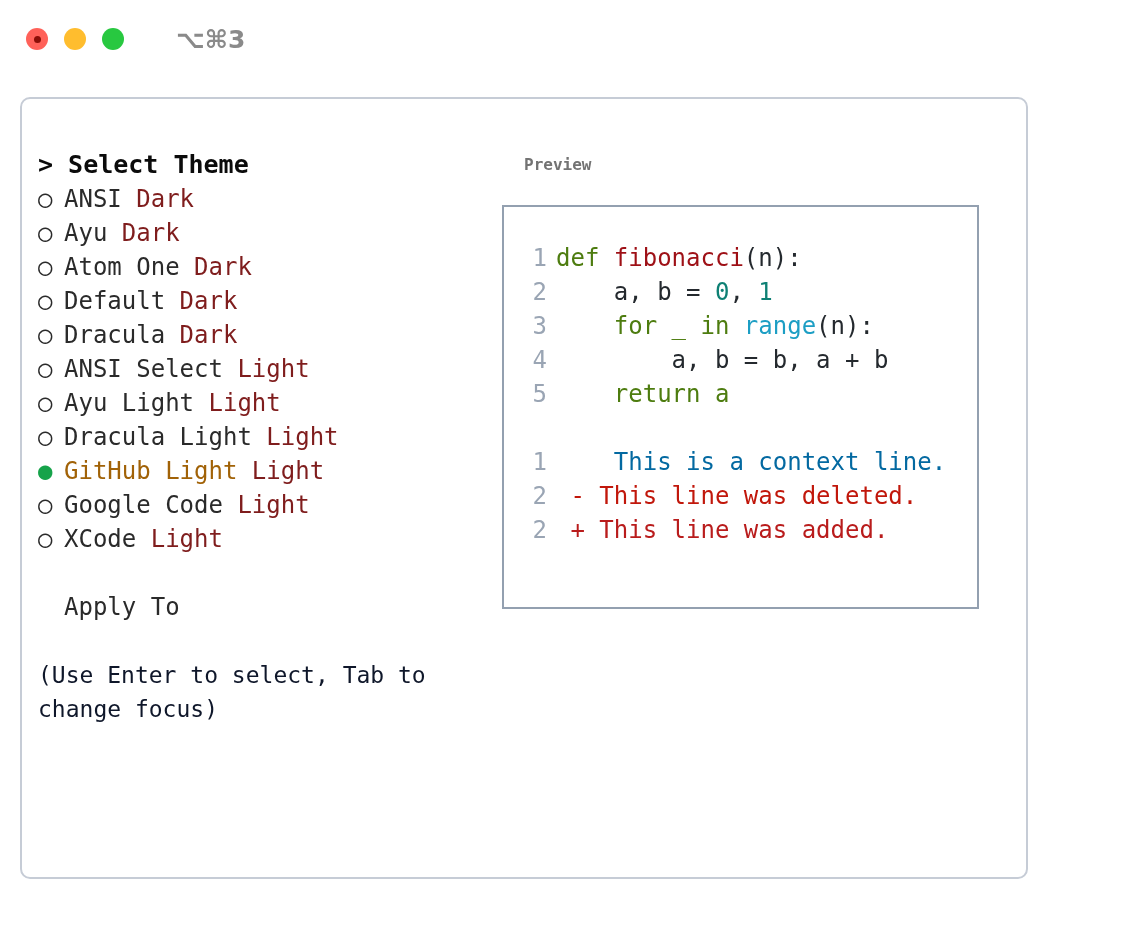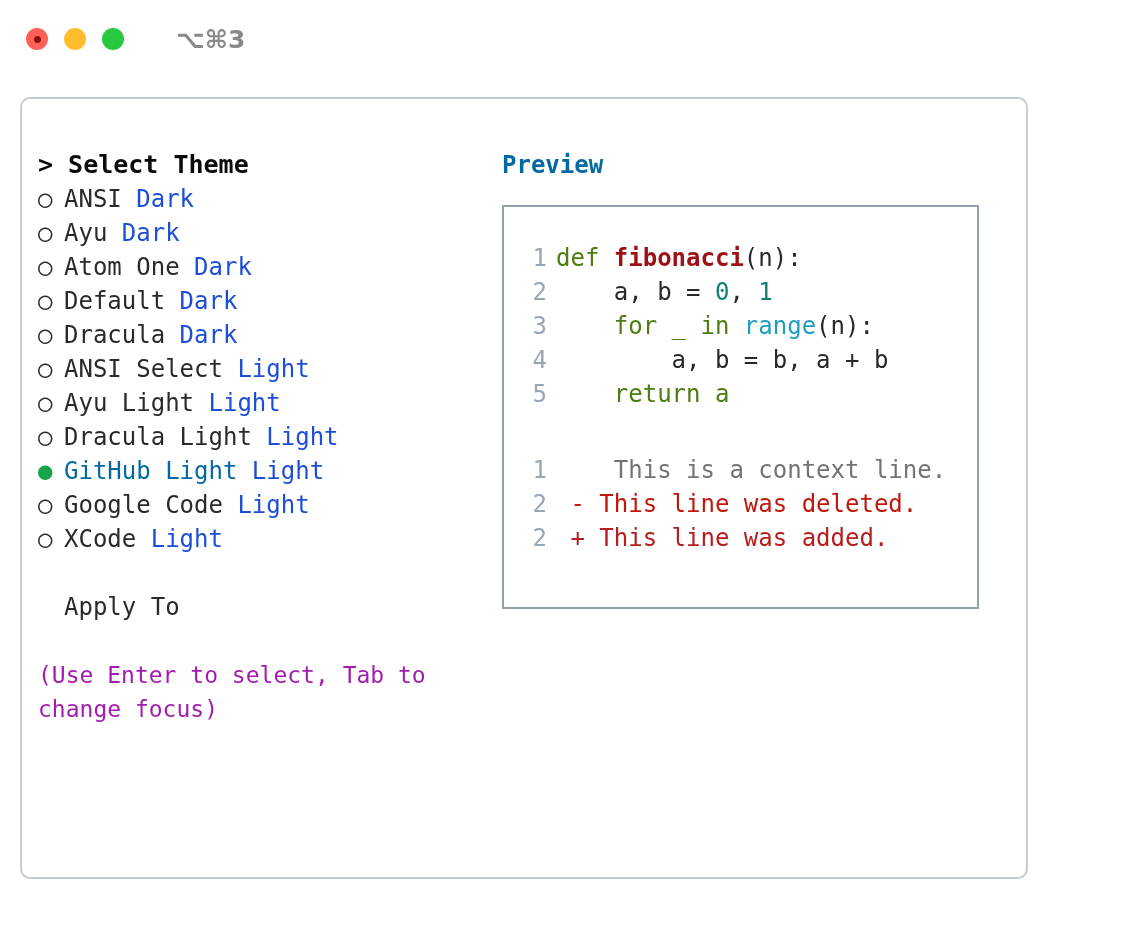--- a/index.html
+++ b/index.html
@@ -105,61 +105,62 @@
     color: #2a2a2a;
     white-space: pre;
     display: block;
   }
   .opt .marker {
     display: inline-block;
     width: 26px;
     color: #2a2a2a;
   }
   .opt.selected .marker { color: #16a34a; }
-  .opt.selected .label  { color: #0369a1; }
+  .opt.selected .label  { color: #a16207; }
   .opt .label { color: #2a2a2a; margin-top: 47px; }
   .opt .tag {
-    color: #1d4ed8;
+    color: #7f1d1d;
   }
 
   .apply-head {
     font-size: 24px;
     line-height: 34px;
     color: #2a2a2a;
     white-space: pre;
     display: block;
     margin-top: 34px;
   }
   .apply-head .marker {
     display: inline-block;
     width: 26px;
     color: transparent;
   }
 
   .hint {
     margin-top: 34px;
     font-size: 23px;
     line-height: 34px;
-    color: #a21caf;
+    color: #0f172a;
     width: 420px;
     white-space: pre-wrap;
   }
 
   
   .right-col {
     position: absolute;
     left: 480px;
     top: 49px;
     width: 500px;
   }
   .preview-title {
-    font-size: 24px;
+    font-size: 16px;
     font-weight: 700;
-    color: #0369a1;
-    line-height: 34px;
+    color: #737373;
+    line-height: 34px;
+    margin-left: 22px;
   }
   .preview-box {
     margin-top: 23px;
     width: 477px;
     height: 404px;
     box-sizing: border-box;
     border: 2px solid #93a0b0;
     background: #ffffff;
     padding: 34px 0 0 0;
   }
@@ -179,26 +180,26 @@
     width: 52px;
     text-align: right;
     color: #9aa5b4;
     flex: none;
     padding-right: 9px;
     box-sizing: border-box;
   }
   .blank-row { height: 34px; }
 
   .tok-kw   { color: #4d7c0f; }
-  .tok-fn   { color: #9e1016; font-weight: bold; }
+  .tok-fn   { color: #9e1016; }
   .tok-num  { color: #0e8074; }
   .tok-call { color: #1c9ec4; }
   .tok-plain{ color: #24292e; }
 
-  .diff-ctx { color: #737373; margin-top: 8px; }
+  .diff-ctx { color: #0369a1; }
   .diff-del { color: #c1170b; }
   .diff-add { color: #b91c1c; }
 </style>
 </head>
 <body>
 
 <div class="window">
 
   <div class="titlebar">
     <div class="lights">

